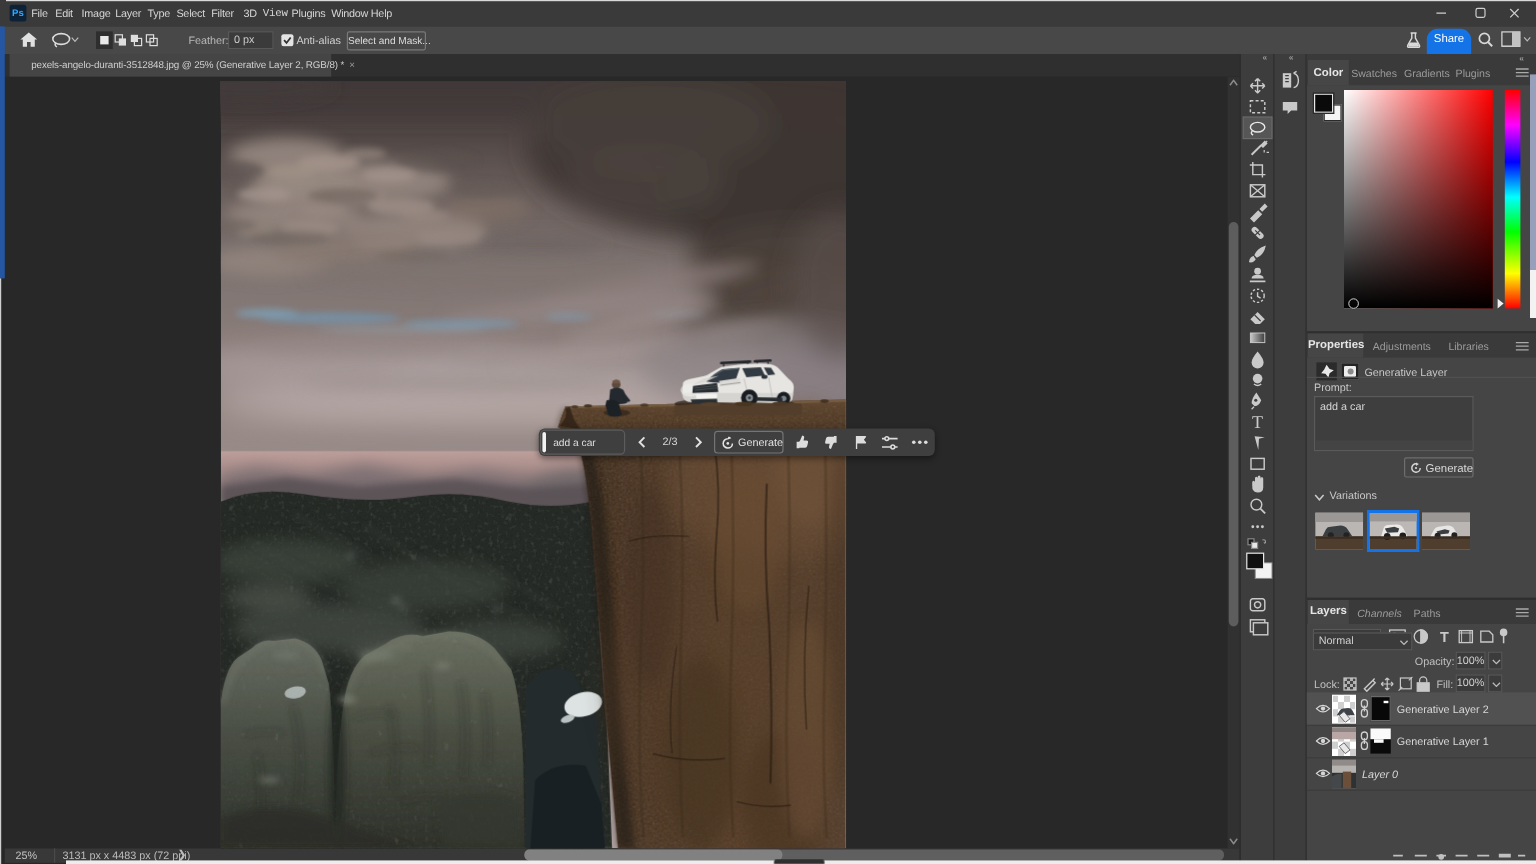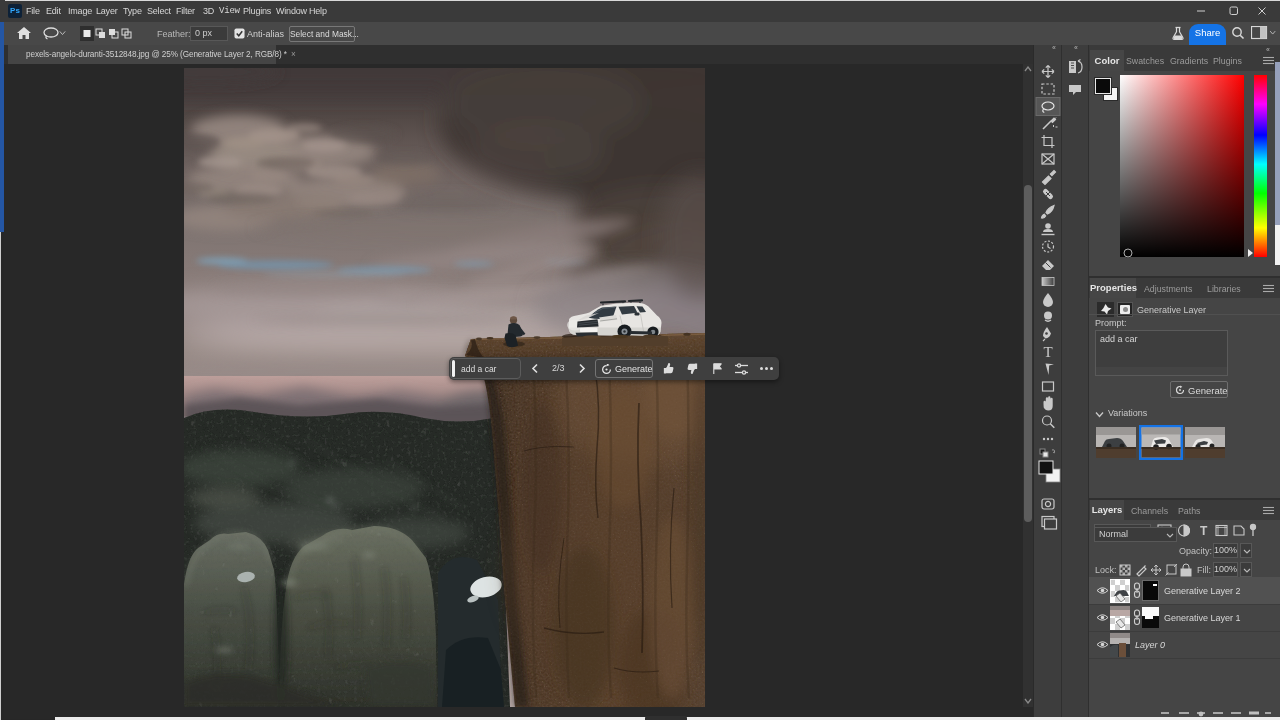--- a/index.html
+++ b/index.html
@@ -449,20 +449,28 @@
 
   <div class="abs" id="vscroll" style="left:1023px;top:64px;width:10px;height:643px;background:#313131;">
     <div class="abs" style="left:1px;top:121px;width:8px;height:337px;background:#5d5d5d;border-radius:4px;"></div>
     <svg class="abs" style="left:1px;top:2px;" width="8" height="6" viewBox="0 0 8 6">
         <path d="M1 5 L4 1 L7 5" fill="none" stroke="#8a8a8a" stroke-width="1.3"></path>
       </svg>
     <svg class="abs" style="left:1px;top:634px;" width="8" height="6" viewBox="0 0 8 6">
         <path d="M1 1 L4 5 L7 1" fill="none" stroke="#8a8a8a" stroke-width="1.3"></path>
       </svg>
   </div>
+  <div class="abs" id="statusbar" style="left:4px;top:707px;width:1029px;height:12px;background:#383838;">
+    <span class="abs" style="left:9px;top:1px;font-size:9px;color:#c2c2c2;">25%</span>
+    <div class="abs" style="left:41px;top:0;width:1px;height:12px;background:#4a4a4a;"></div>
+    <span class="abs" style="left:48px;top:1px;font-size:9px;color:#bdbdbd;">3131 px x 4483 px (72 ppi)</span>
+    <span class="abs" style="left:144px;top:0px;font-size:9px;color:#bdbdbd;">❯</span>
+    <div class="abs" style="left:433px;top:1px;width:583px;height:9px;background:#5f5f5f;border-radius:4px;"></div>
+    <div class="abs" style="left:433px;top:1px;width:215px;height:9px;background:#818181;border-radius:4px;"></div>
+  </div>
 
   <div class="abs" id="toolcol" style="left:1033px;top:45px;width:28px;height:675px;background:#3d3d3d;border-left:1px solid #2a2a2a;">
     <svg width="28" height="675" viewBox="0 0 28 675">
       <g stroke="#c9c9c9" fill="none" stroke-width="1.2">
         <text x="18" y="5" font-size="7" fill="#9a9a9a" stroke="none" font-weight="bold">«</text>
 
         <g transform="translate(14,26.5)">
             <path d="M0-6 V6 M-6 0 H6 M0-6 l-2.2 2.2 M0-6 l2.2 2.2 M0 6 l-2.2-2.2 M0 6 l2.2-2.2 M-6 0 l2.2-2.2 M-6 0 l2.2 2.2 M6 0 l-2.2-2.2 M6 0 l-2.2 2.2"></path>
           </g>
 
@@ -712,21 +720,21 @@
       <path d="M7 20 l3-5.5 q1-2 3.5-2.5 l8-1 q4 0 5.5 3 l3.5 6z" fill="#e8e6e4"></path>
       <path d="M12 16 l7-2 4 1 -1 2.5 -8 1z" fill="#3c3f42"></path>
       <circle cx="13" cy="19.5" r="2.5" fill="#222"></circle>
         <circle cx="27" cy="19" r="2.5" fill="#222"></circle>
       <rect y="20" width="40" height="2" fill="#3a2d22"></rect>
     </svg>
 
     <div class="abs" style="left:0;top:453px;width:192px;height:2px;background:#2f2f2f;"></div>
     <div class="abs" style="left:0;top:455px;width:192px;height:20px;background:#3a3a3a;">
       <div class="abs" style="left:1px;top:0;width:34px;height:20px;background:#464646;color:#e6e6e6;font-weight:bold;font-size:9.5px;text-align:center;line-height:20px;">Layers</div>
-      <span class="abs" style="left:42px;top:6px;color:#9b9b9b;font-size:8.8px;">Channels</span>
+      <span class="abs" style="left:42px;top:6px;color:#9b9b9b;font-size:8.8px;font-style:italic;">Channels</span>
       <span class="abs" style="left:89px;top:6px;color:#9b9b9b;font-size:8.8px;">Paths</span>
       <svg class="abs" style="left:174px;top:6px;" width="11" height="9" viewBox="0 0 11 9">
           <g stroke="#aaa" stroke-width="1.1">
             <line x1="0" y1="1.5" x2="11" y2="1.5"></line>
             <line x1="0" y1="4.5" x2="11" y2="4.5"></line>
             <line x1="0" y1="7.5" x2="11" y2="7.5"></line>
           </g>
         </svg>
     </div>
 

